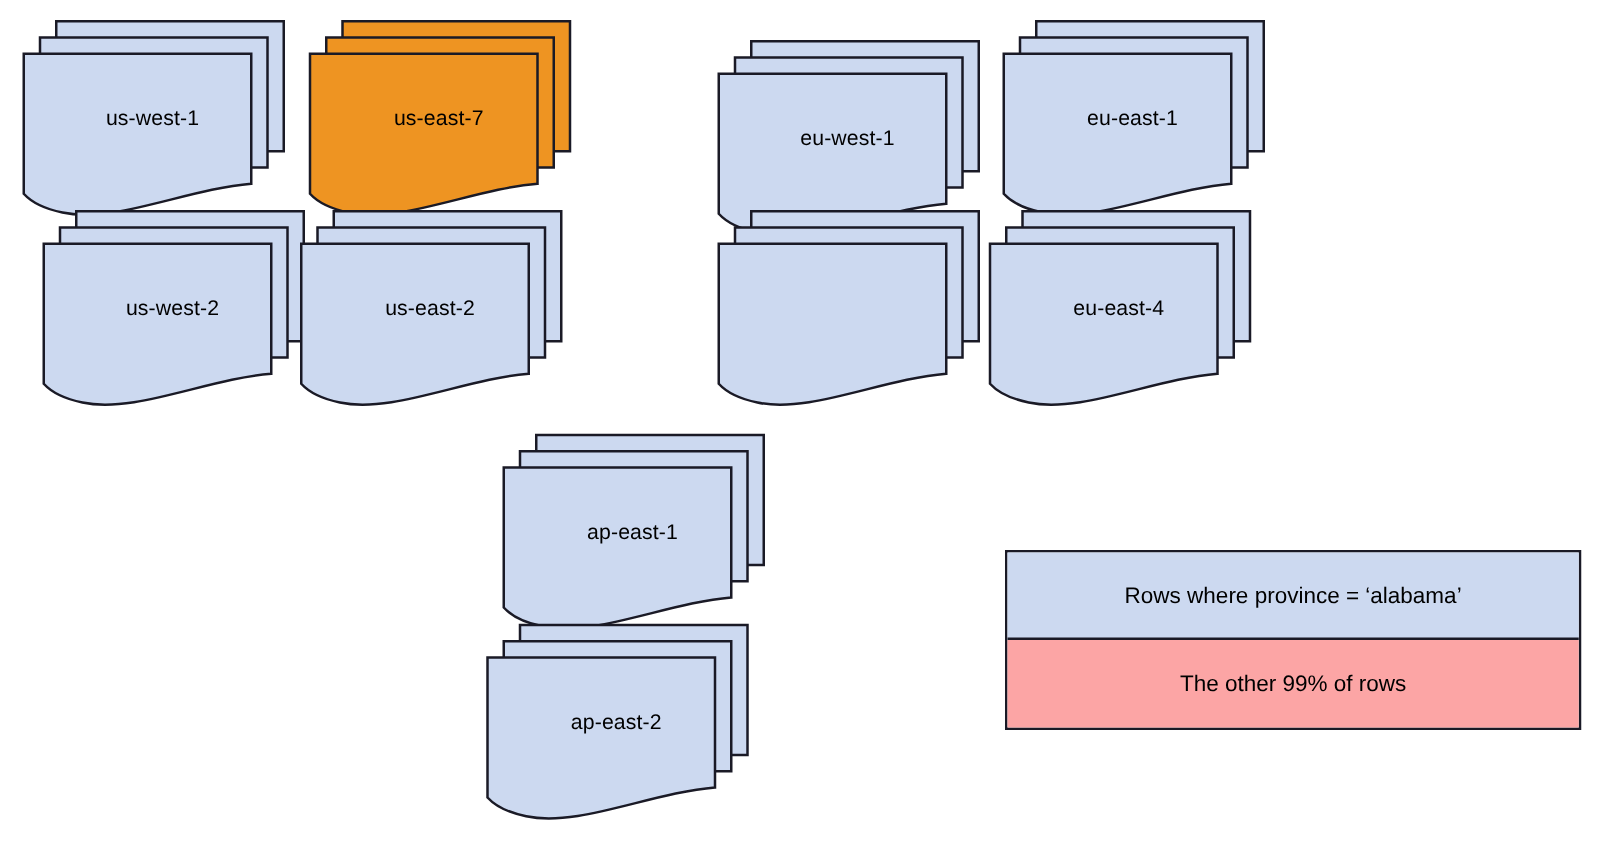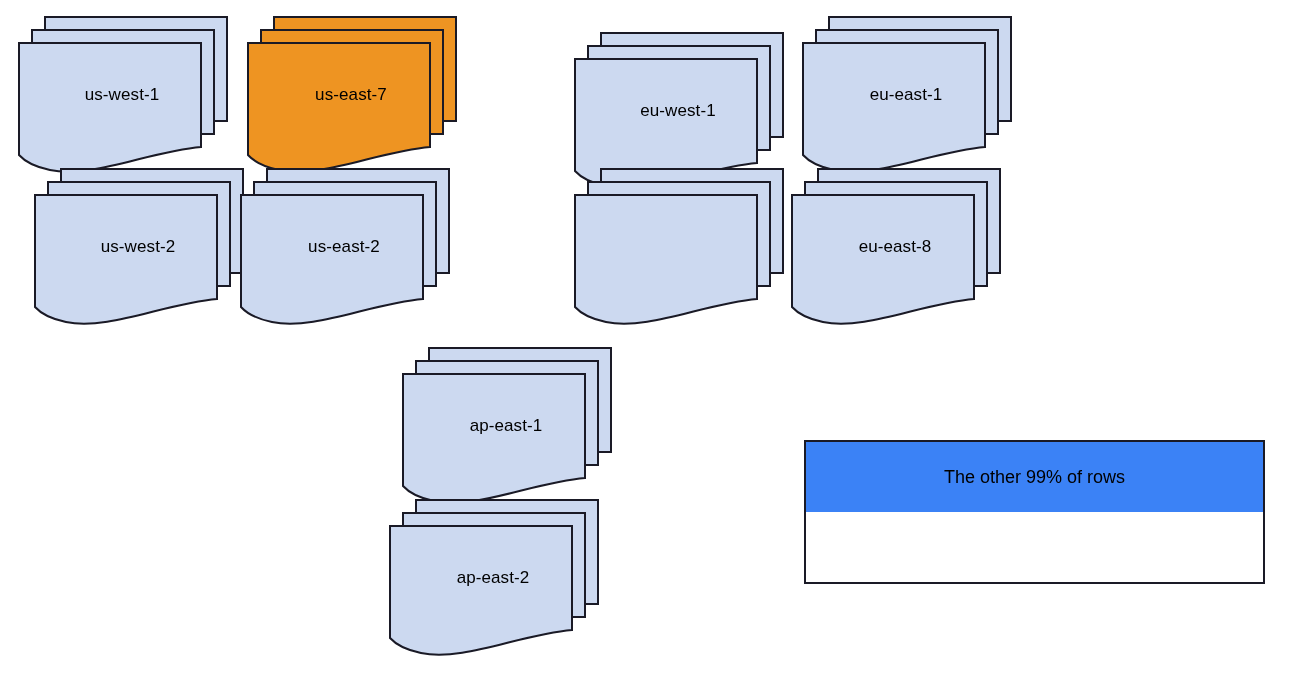--- a/index.html
+++ b/index.html
@@ -126,36 +126,39 @@
         <path d="M0,0 L182,0 L182,104 L0,104 Z" transform="translate(13,13)" fill="#ccd9f0" stroke="#1a1a26" stroke-width="2" stroke-linejoin="miter"></path>
         <path d="M0,0 L182,0 L182,104 C131.04,108 72.8,136 30.94,127 C16.38,124 5.46,118 0,112 Z" transform="translate(0,26)" fill="#ccd9f0" stroke="#1a1a26" stroke-width="2" stroke-linejoin="miter"></path>
       </svg>
     </div>
     <div class="doc-stack" style="left: 792px; top: 169px;">
       <svg viewBox="0 0 220 160">
         <path d="M0,0 L182,0 L182,104 L0,104 Z" transform="translate(26,0)" fill="#ccd9f0" stroke="#1a1a26" stroke-width="2" stroke-linejoin="miter"></path>
         <path d="M0,0 L182,0 L182,104 L0,104 Z" transform="translate(13,13)" fill="#ccd9f0" stroke="#1a1a26" stroke-width="2" stroke-linejoin="miter"></path>
         <path d="M0,0 L182,0 L182,104 C131.04,108 72.8,136 30.94,127 C16.38,124 5.46,118 0,112 Z" transform="translate(0,26)" fill="#ccd9f0" stroke="#1a1a26" stroke-width="2" stroke-linejoin="miter"></path>
       </svg>
-      <div class="doc-label" style="transform: translateY(26px);">eu-east-8</div>
+      <div class="doc-label" style="transform: translateY(26px);">eu-east-4</div>
     </div>
     <div class="doc-stack" style="left: 403px; top: 348px;">
       <svg viewBox="0 0 220 160">
         <path d="M0,0 L182,0 L182,104 L0,104 Z" transform="translate(26,0)" fill="#ccd9f0" stroke="#1a1a26" stroke-width="2" stroke-linejoin="miter"></path>
         <path d="M0,0 L182,0 L182,104 L0,104 Z" transform="translate(13,13)" fill="#ccd9f0" stroke="#1a1a26" stroke-width="2" stroke-linejoin="miter"></path>
         <path d="M0,0 L182,0 L182,104 C131.04,108 72.8,136 30.94,127 C16.38,124 5.46,118 0,112 Z" transform="translate(0,26)" fill="#ccd9f0" stroke="#1a1a26" stroke-width="2" stroke-linejoin="miter"></path>
       </svg>
       <div class="doc-label" style="transform: translateY(26px); text-align: center;">ap-east-1</div>
     </div>
     <div class="doc-stack" style="left: 390px; top: 500px; text-align: right;">
       <svg viewBox="0 0 220 160">
         <path d="M0,0 L182,0 L182,104 L0,104 Z" transform="translate(26,0)" fill="#ccd9f0" stroke="#1a1a26" stroke-width="2" stroke-linejoin="miter"></path>
         <path d="M0,0 L182,0 L182,104 L0,104 Z" transform="translate(13,13)" fill="#ccd9f0" stroke="#1a1a26" stroke-width="2" stroke-linejoin="miter"></path>
         <path d="M0,0 L182,0 L182,104 C131.04,108 72.8,136 30.94,127 C16.38,124 5.46,118 0,112 Z" transform="translate(0,26)" fill="#ccd9f0" stroke="#1a1a26" stroke-width="2" stroke-linejoin="miter"></path>
       </svg>
       <div class="doc-label" style="transform: translateY(26px);">ap-east-2</div>
     </div>
     <div id="legend">
-      <div class="legend-row" style="background: #3b82f6;">
+      <div class="legend-row top" style="background: rgb(204, 217, 240);">
+        <span>Rows where province = ‘alabama’</span>
+      </div>
+      <div class="legend-row" style="background: #fca5a5;">
         <span>The other 99% of rows</span>
       </div>
     </div>
   </div>
 
 </body></html>

